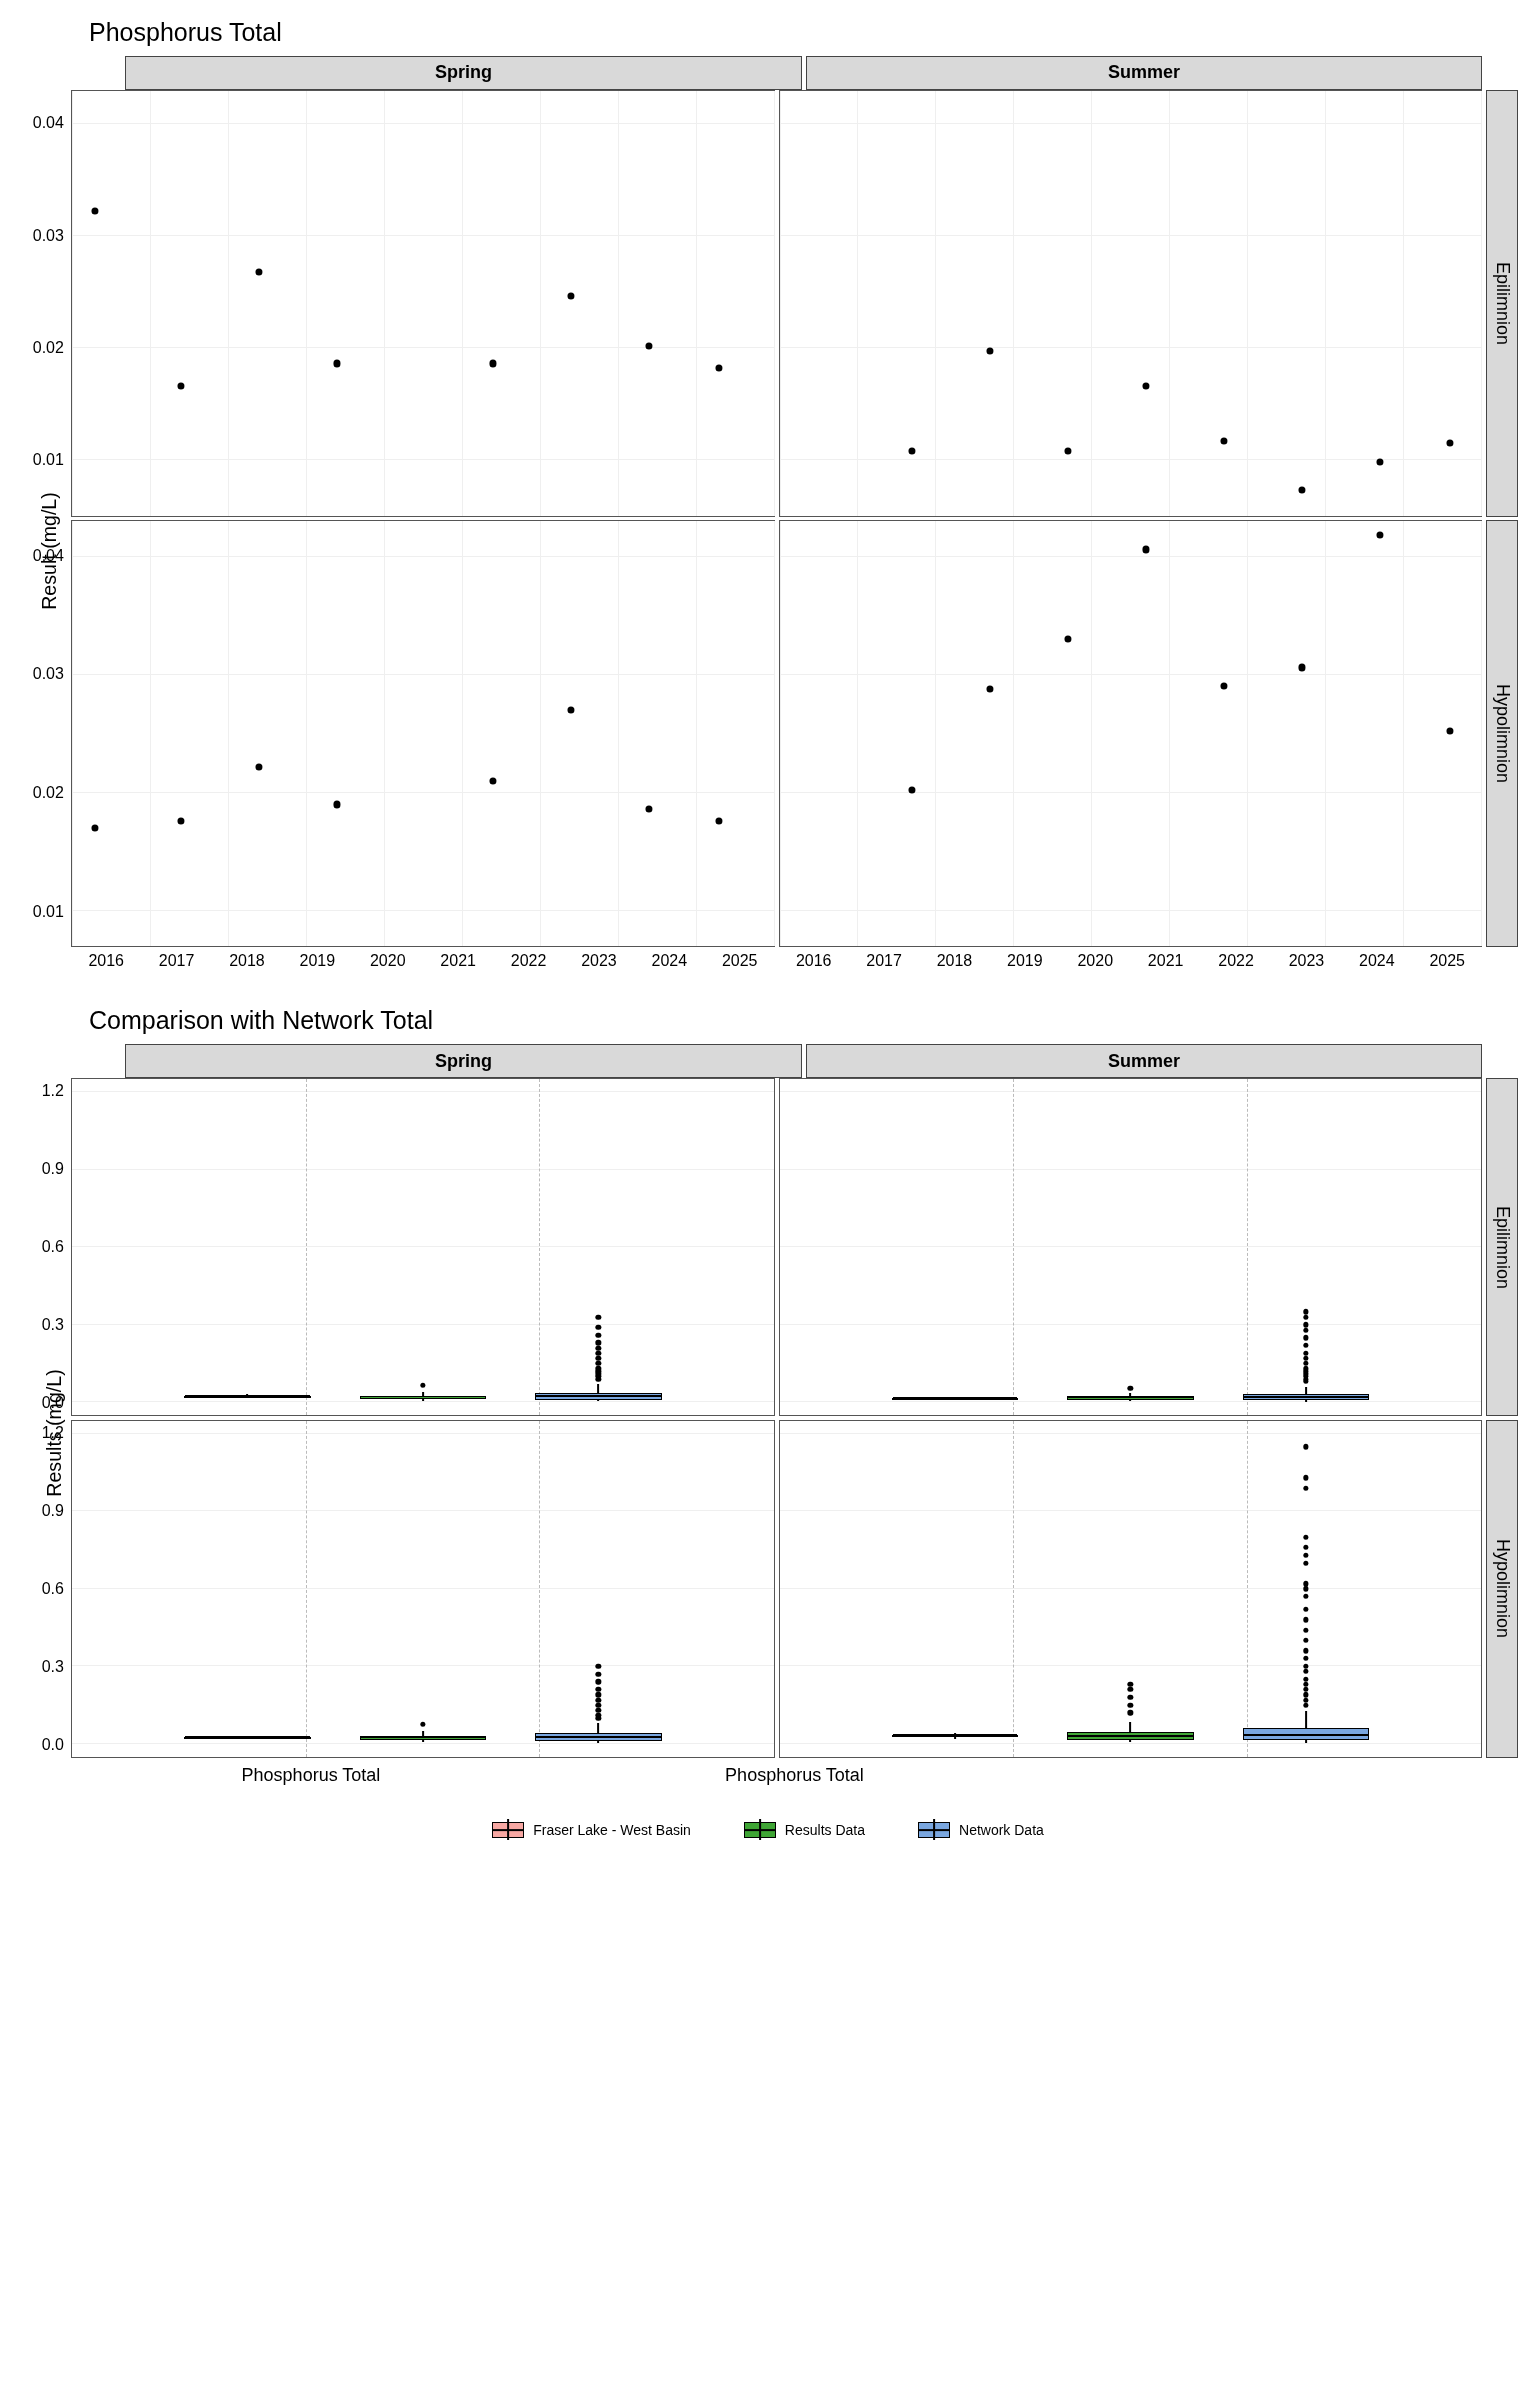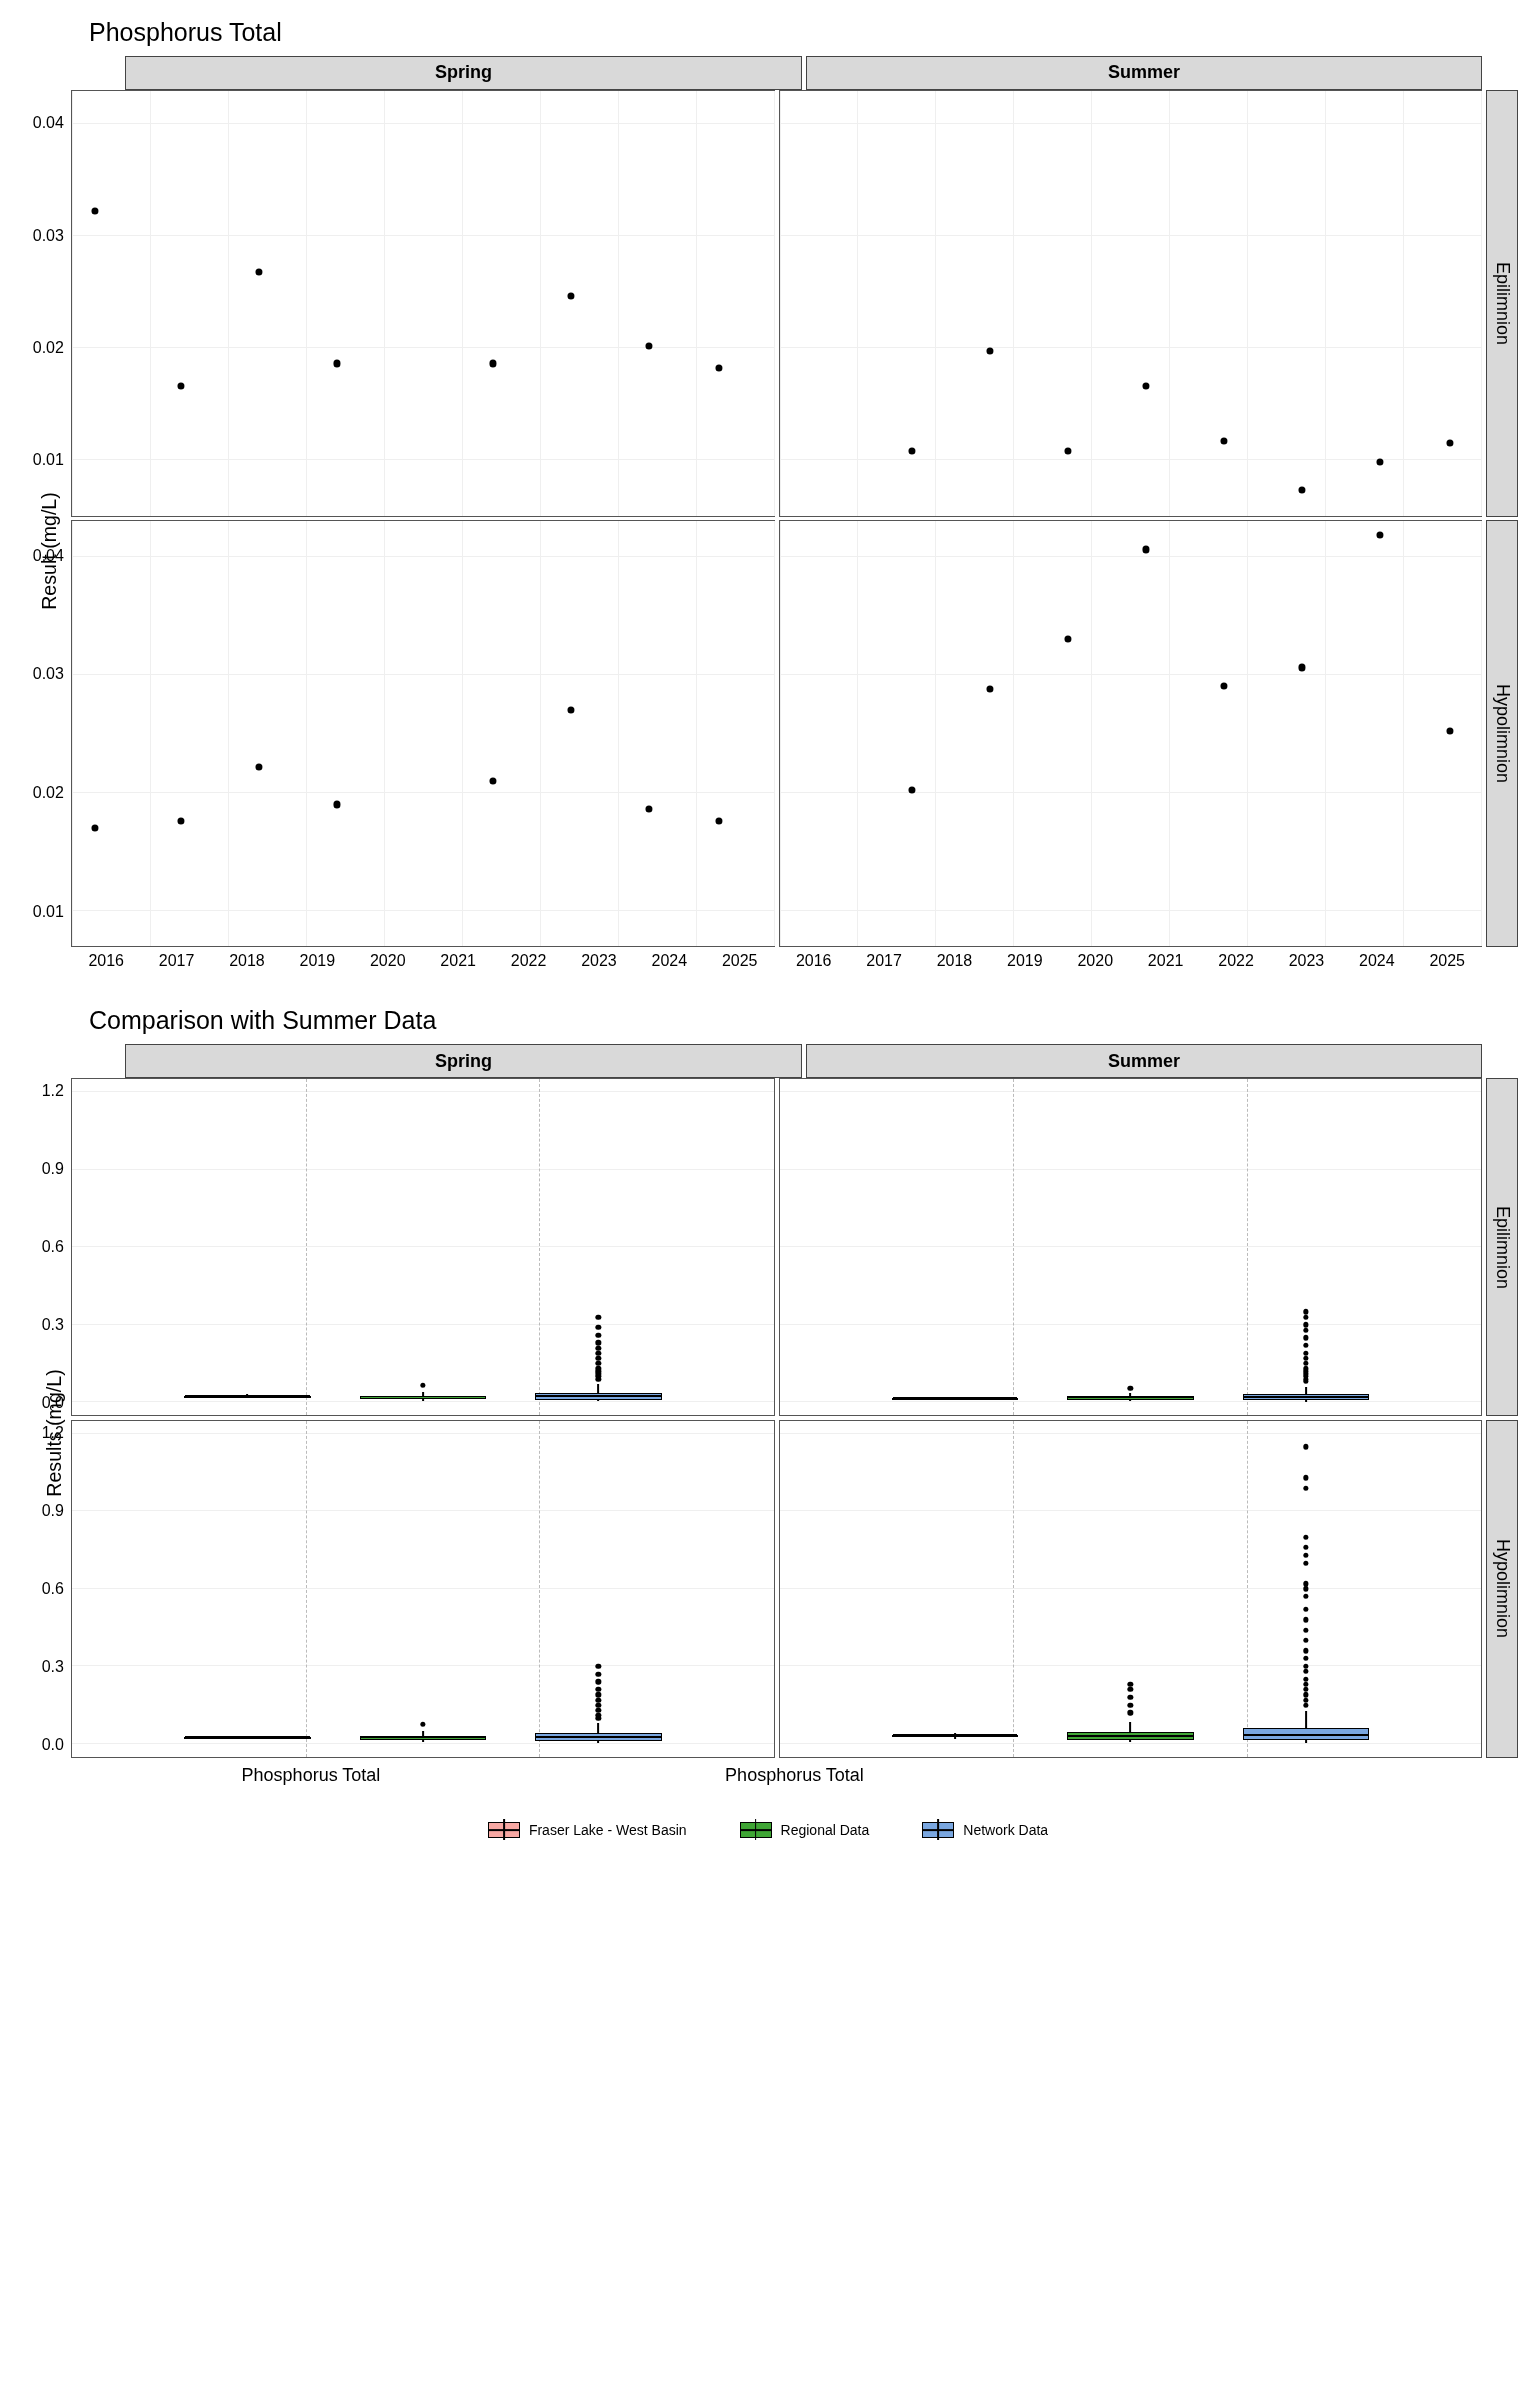--- a/index.html
+++ b/index.html
@@ -251,21 +251,21 @@
         <span>2022</span>
         <span>2023</span>
         <span>2024</span>
         <span>2025</span>
       </div>
     <div style="width:32px;margin-left:3.6px"></div>
   </div>
 </div>
 
 <div class="chart-block outer">
-  <div class="chart-title">Comparison with Summer Data</div>
+  <div class="chart-title">Comparison with Network Total</div>
   <div class="axis-label-y" style="top:427px">Results (mg/L)</div>
 
   <div class="col-strips" style="margin-left:107px">
     <div class="col-strip">Spring</div>
     <div class="col-strip">Summer</div>
     <div style="width:32px;margin-left:3.6px"></div>
   </div>
 
   <div class="facet-row" style="height:338px">
     <div class="y-ticks" id="c2-yt-0">
@@ -453,20 +453,20 @@
   </div>
 </div>
 
 <div class="legend" id="legend">
     <div class="legend-item">
       <div class="legend-swatch" style="background: rgb(247, 168, 163);"></div>
       <span>Fraser Lake - West Basin</span>
     </div>
     <div class="legend-item">
       <div class="legend-swatch" style="background: rgb(63, 165, 53);"></div>
-      <span>Regional Data</span>
+      <span>Results Data</span>
     </div>
     <div class="legend-item">
       <div class="legend-swatch" style="background: rgb(122, 167, 224);"></div>
       <span>Network Data</span>
     </div>
   </div>
 
 
 </body></html>

